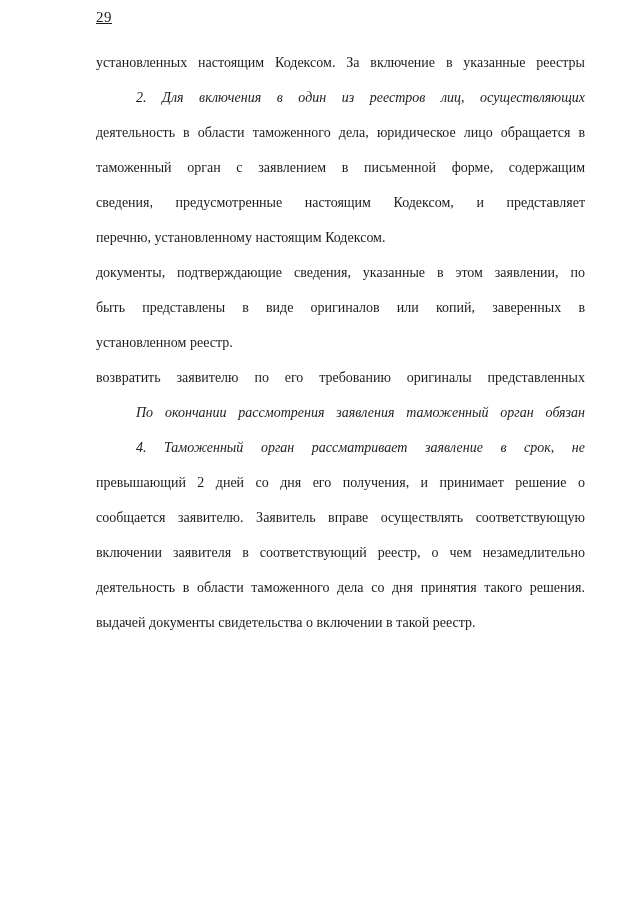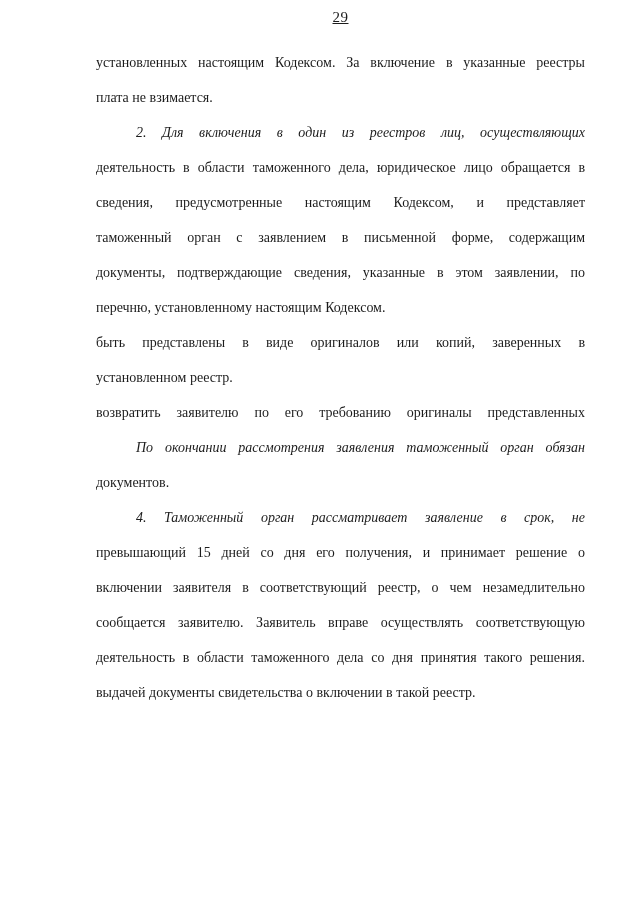--- a/index.html
+++ b/index.html
@@ -20,21 +20,21 @@
     height: 900px;
     background: #ffffff;
   }
   .content {
     margin-left: 96px;
     width: 489px;
   }
   .page-number {
     padding-top: 9px;
     height: 15px;
-    text-align: center;
+    text-align: left;
     font-size: 15px;
     letter-spacing: 0.5px;
     text-decoration: underline;
   }
   .doc {
     margin-top: 21px;
     font-size: 14px;
   }
   .line {
     height: 35px;
@@ -53,33 +53,31 @@
   }
 </style>
 </head>
 <body>
 
 <div class="page">
   <div class="content">
     <div class="page-number">29</div>
     <div class="doc">
         <div class="line just">установленных настоящим Кодексом. За включение в указанные реестры</div>
-        <div class="line">плата не взимается.</div>
         <div class="line just indent">2. Для включения в один из реестров лиц, осуществляющих</div>
         <div class="line just">деятельность в области таможенного дела, юридическое лицо обращается в</div>
+        <div class="line just">таможенный орган с заявлением в письменной форме, содержащим</div>
         <div class="line just">сведения, предусмотренные настоящим Кодексом, и представляет</div>
-        <div class="line just">таможенный орган с заявлением в письменной форме, содержащим</div>
+        <div class="line">перечню, установленному настоящим Кодексом.</div>
         <div class="line just">документы, подтверждающие сведения, указанные в этом заявлении, по</div>
-        <div class="line">перечню, установленному настоящим Кодексом.</div>
         <div class="line just">быть представлены в виде оригиналов или копий, заверенных в</div>
         <div class="line">установленном реестр.</div>
         <div class="line just">возвратить заявителю по его требованию оригиналы представленных</div>
         <div class="line just indent">По окончании рассмотрения заявления таможенный орган обязан</div>
-        <div class="line">документов.</div>
         <div class="line just indent">4. Таможенный орган рассматривает заявление в срок, не</div>
-        <div class="line just">превышающий 15 дней со дня его получения, и принимает решение о</div>
+        <div class="line just">превышающий 2 дней со дня его получения, и принимает решение о</div>
+        <div class="line just">сообщается заявителю. Заявитель вправе осуществлять соответствующую</div>
         <div class="line just">включении заявителя в соответствующий реестр, о чем незамедлительно</div>
-        <div class="line just">сообщается заявителю. Заявитель вправе осуществлять соответствующую</div>
         <div class="line just">деятельность в области таможенного дела со дня принятия такого решения.</div>
         <div class="line">выдачей документы свидетельства о включении в такой реестр.</div>
       </div>
   </div>
 </div>
 
 </body></html>

